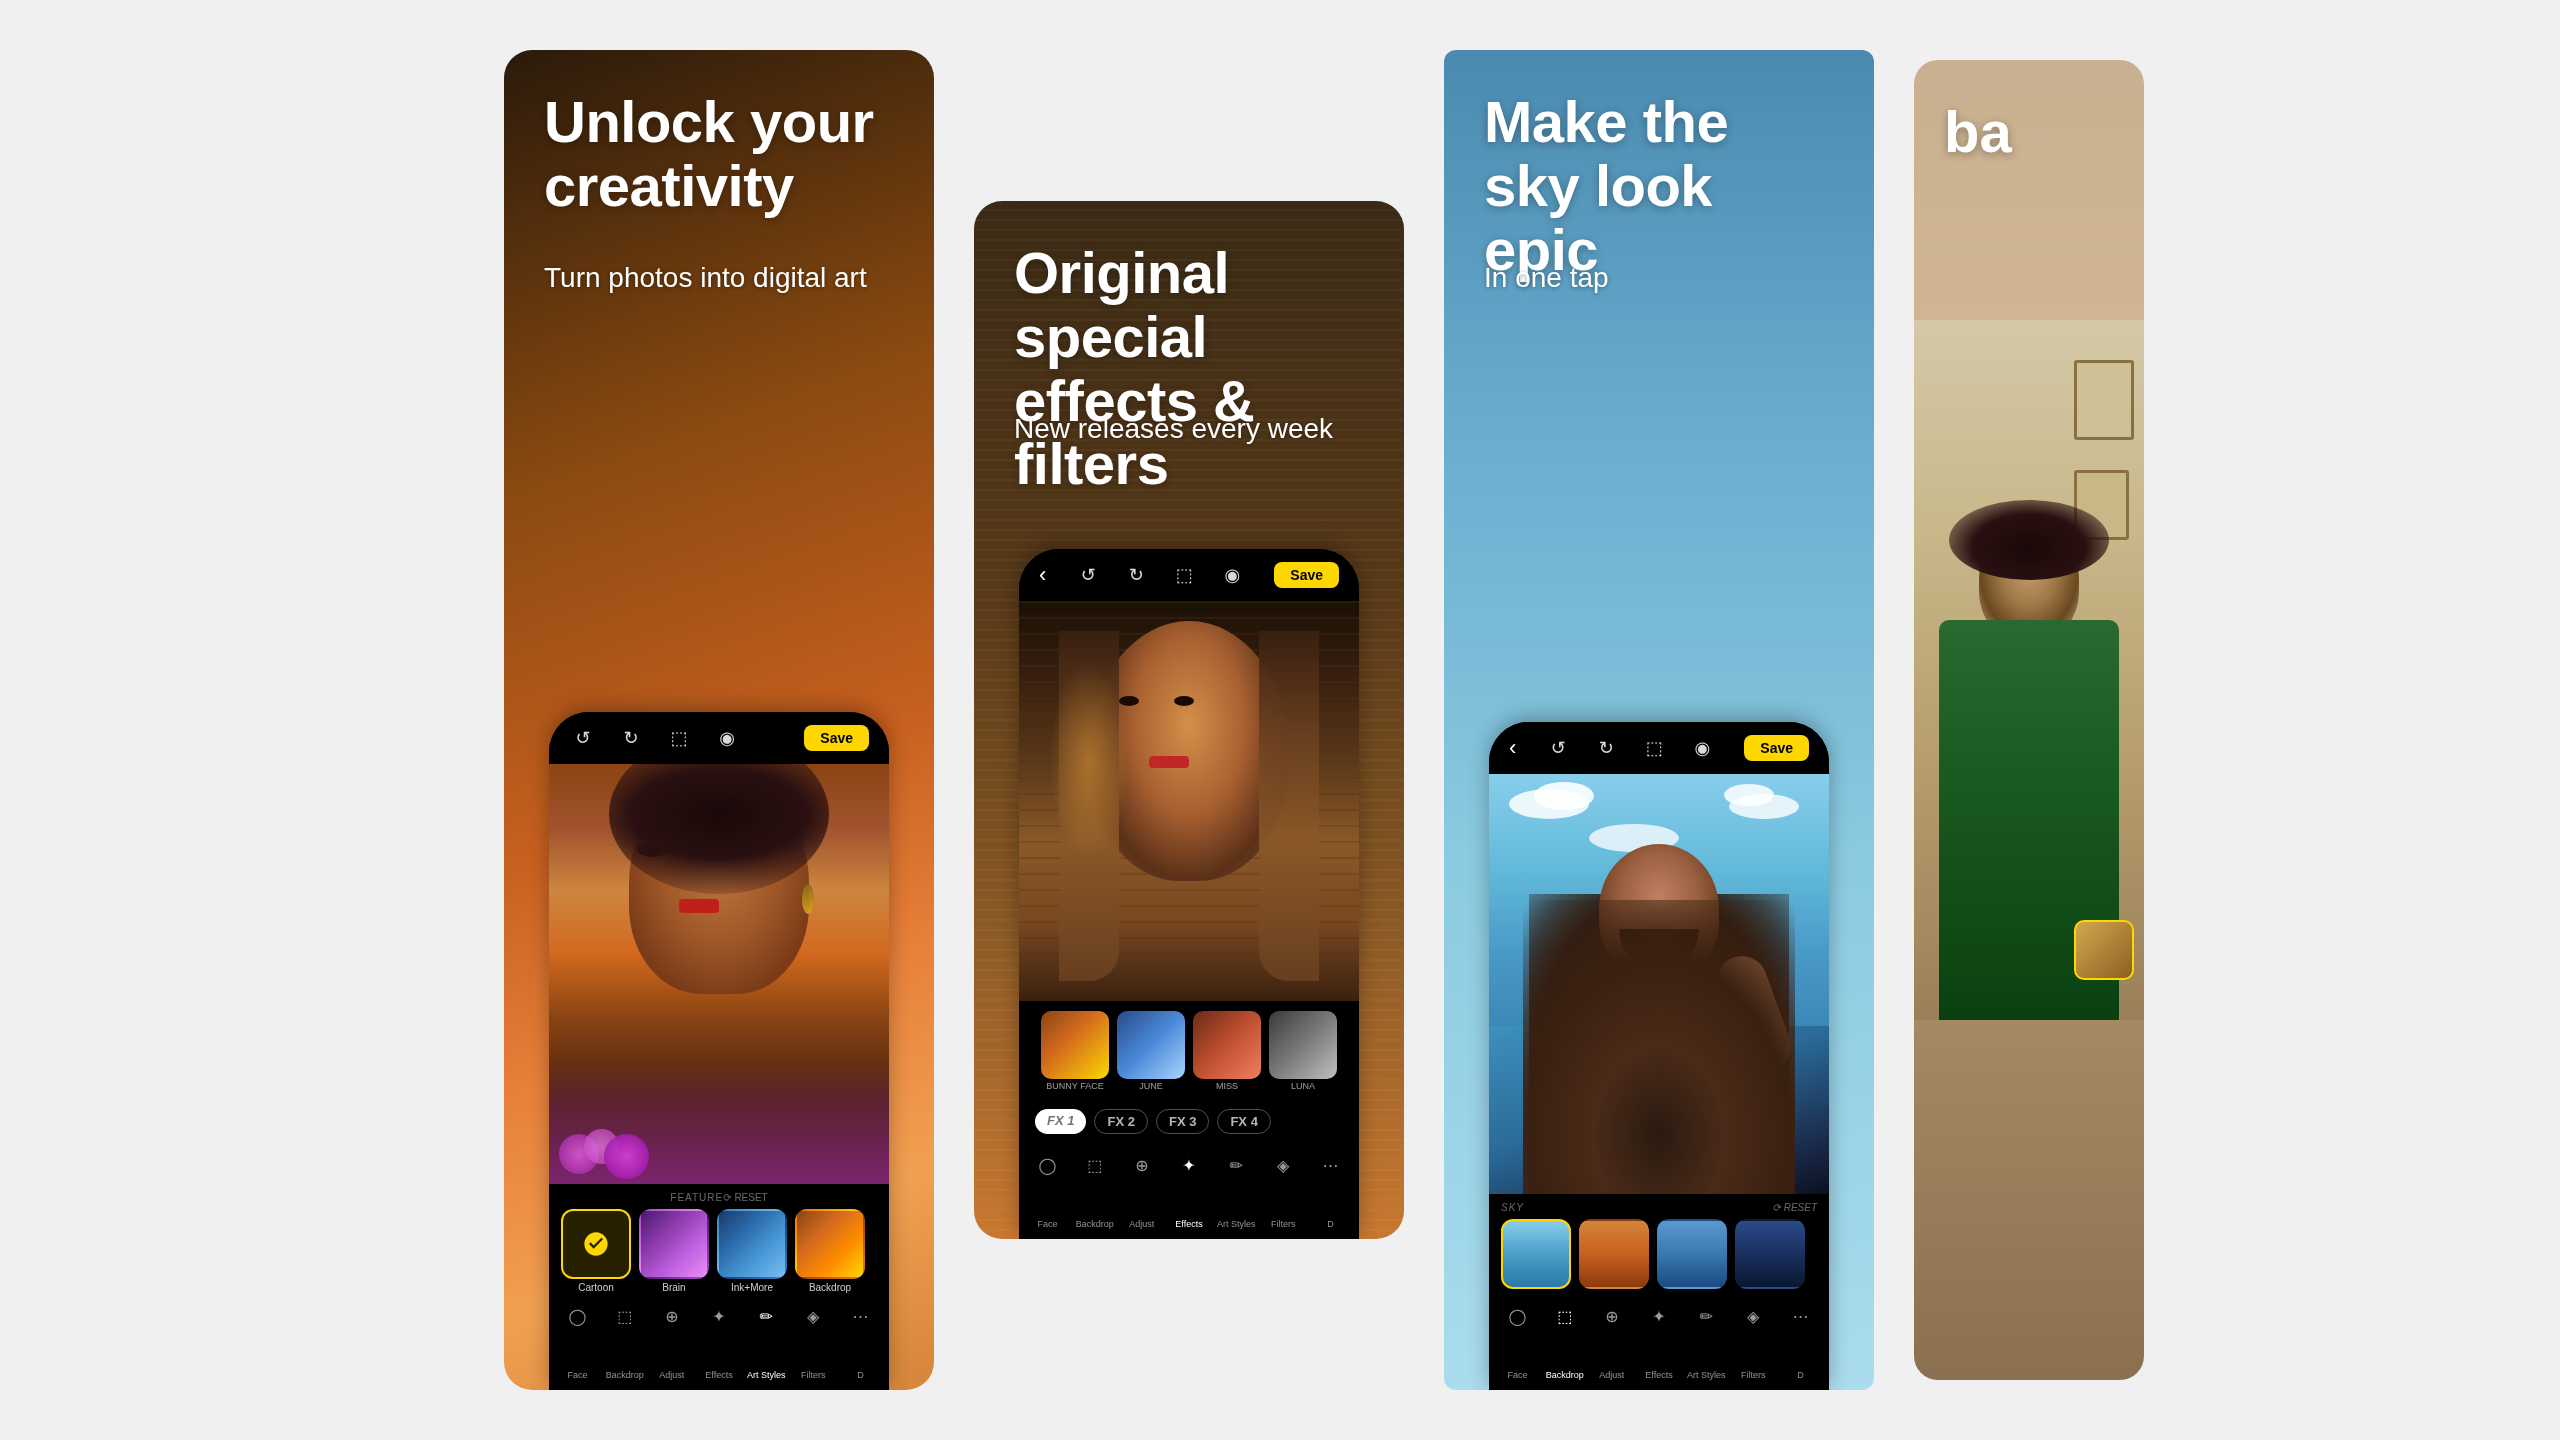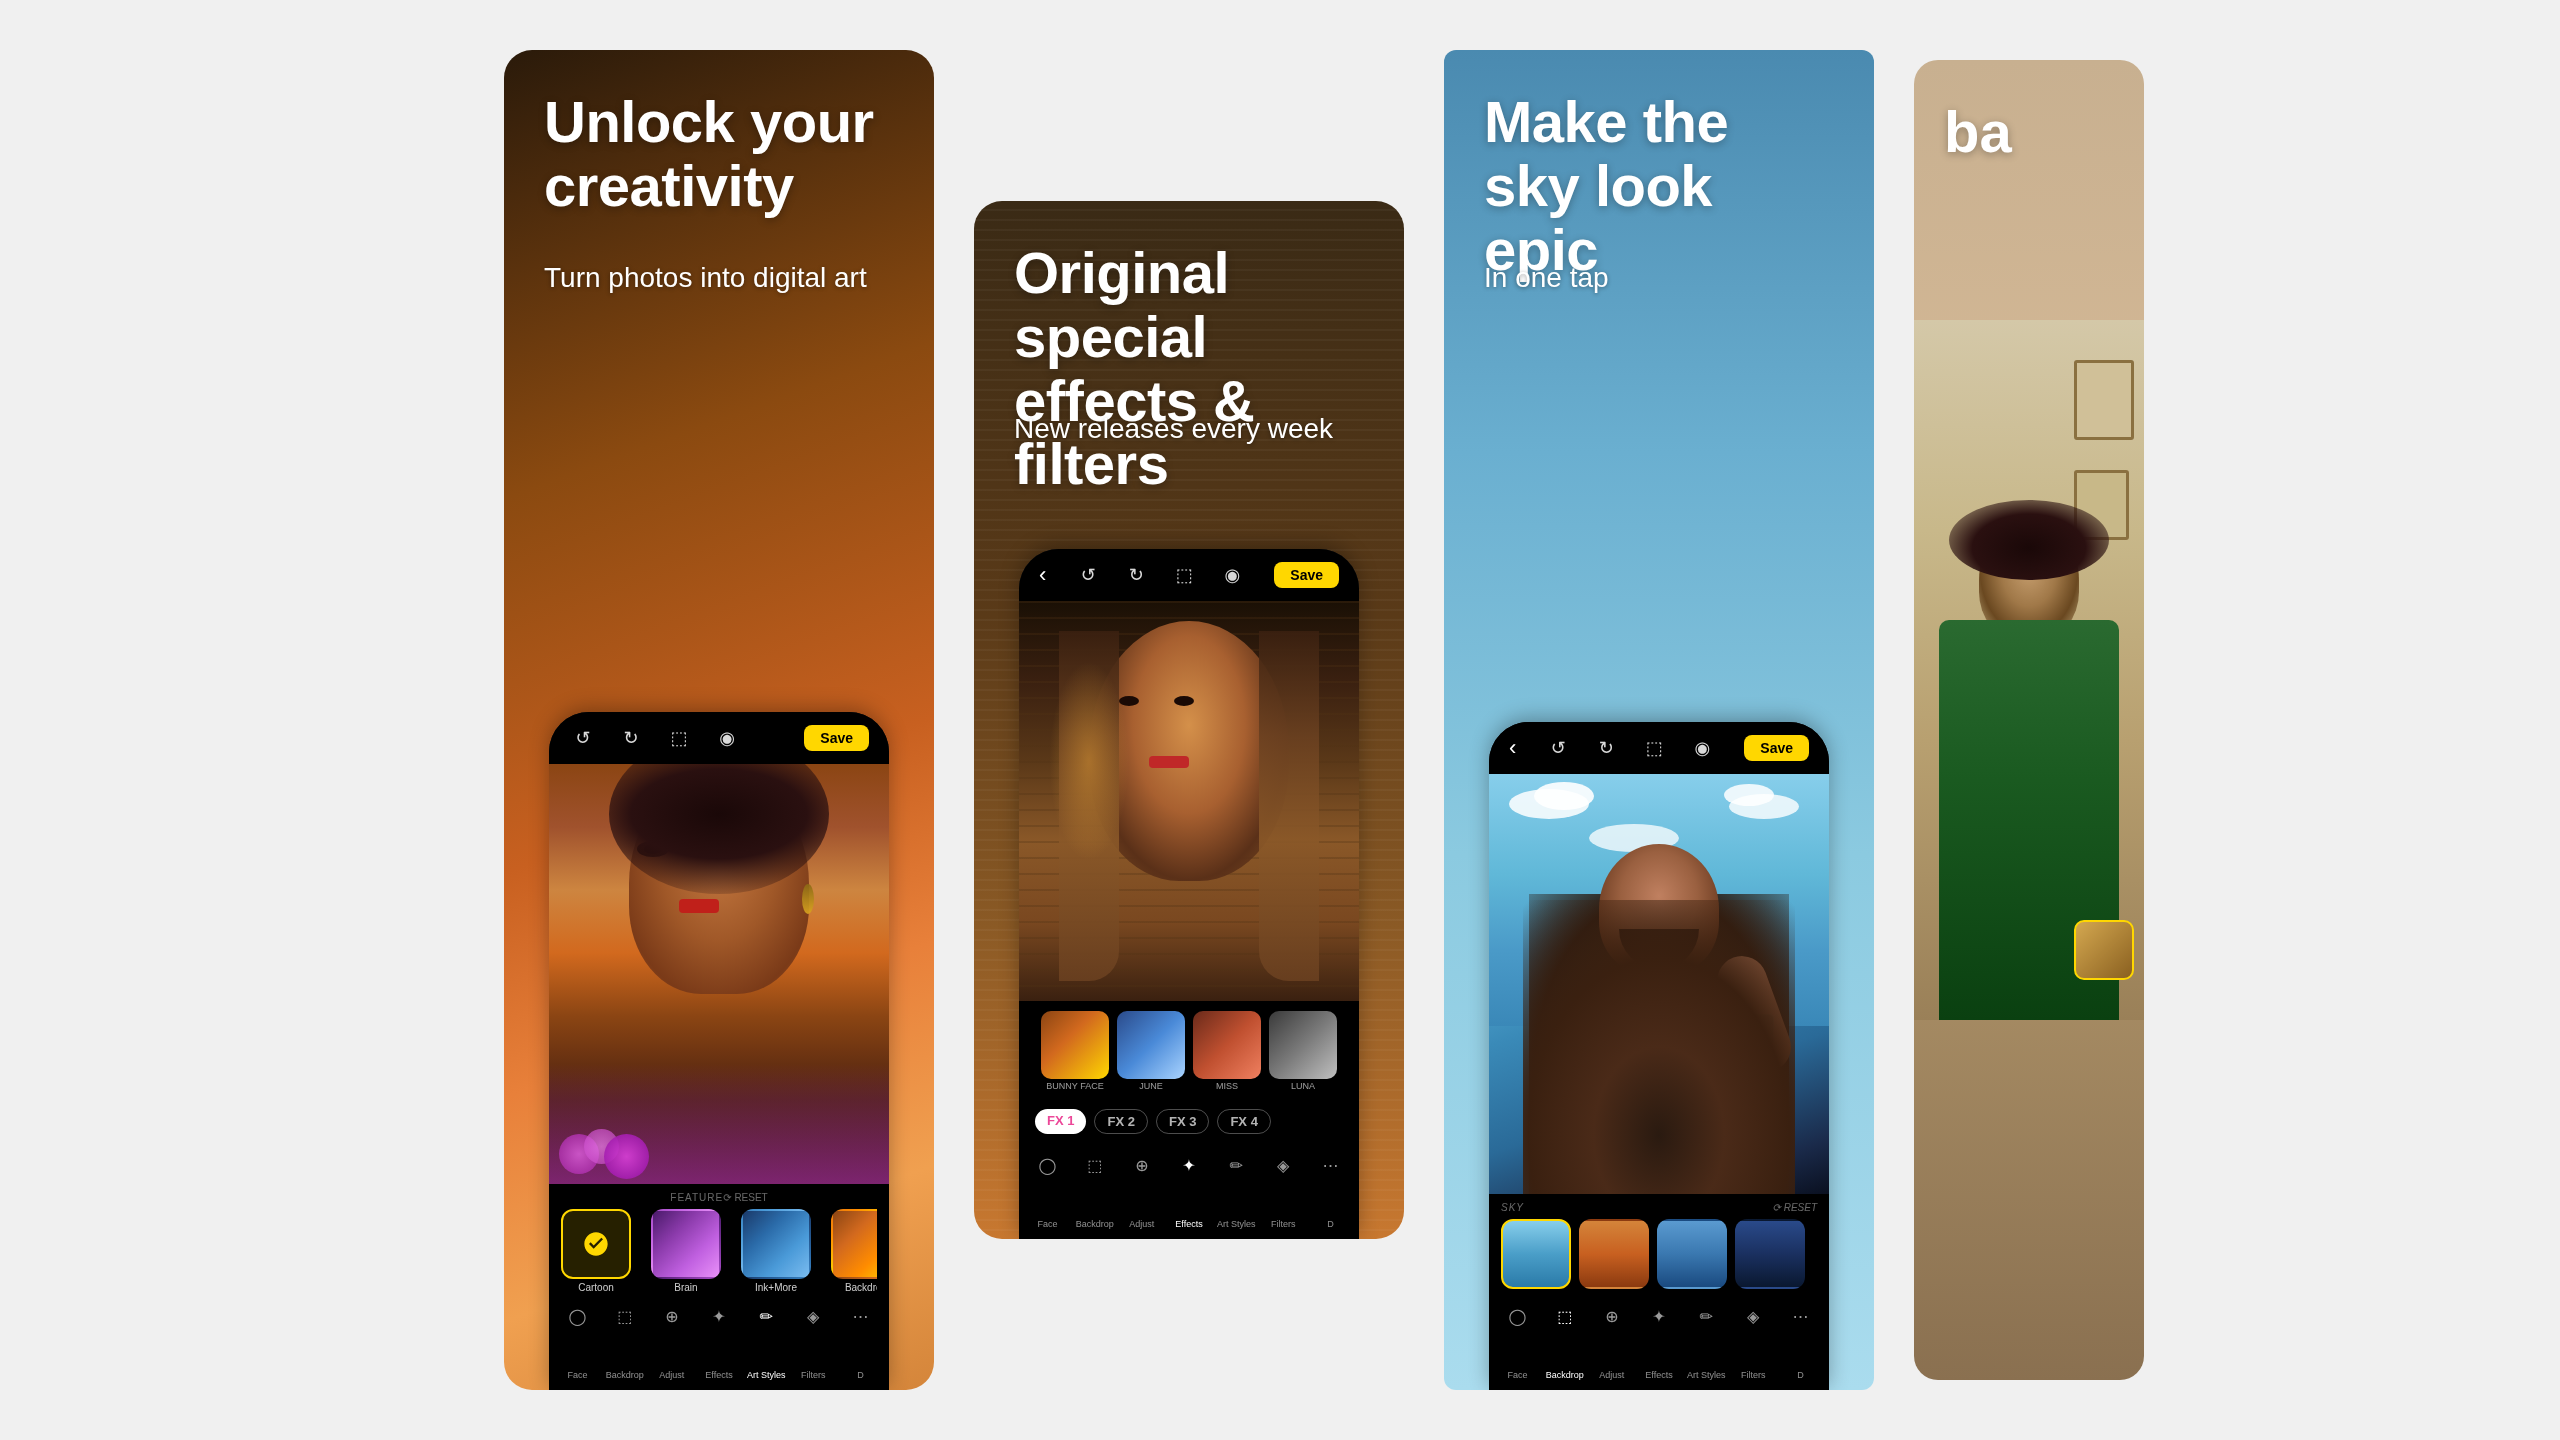--- a/index.html
+++ b/index.html
@@ -237,21 +237,22 @@
 
     .fx-tab {
       padding: 4px 12px;
       border-radius: 20px;
       font-size: 13px;
       font-weight: 600;
     }
 
     .fx-tab.active {
       background: white;
-      color: #ec4899;
+      color: #737373;
+      font-style: italic;
     }
 
     .fx-tab.inactive {
       background: transparent;
       color: rgba(255,255,255,0.7);
       border: 1px solid rgba(255,255,255,0.3);
     }
 
     
     .bottom-nav {
@@ -471,21 +472,21 @@
           <div style="position:absolute;bottom:10px;left:10px;width:40px;height:40px;background:radial-gradient(circle,#e060e0,#a020a0);border-radius:50%;opacity:0.8;"></div>
           <div style="position:absolute;bottom:20px;left:35px;width:35px;height:35px;background:radial-gradient(circle,#f080f0,#c040c0);border-radius:50%;opacity:0.7;"></div>
           <div style="position:absolute;bottom:5px;left:55px;width:45px;height:45px;background:radial-gradient(circle,#d840d8,#9010a0);border-radius:50%;opacity:0.9;"></div>
         </div>
 
         <div style="background:rgba(0,0,0,0.92);padding:8px 12px 0;">
           <div style="display:flex;justify-content:center;margin-bottom:6px;">
             <span class="feature-label" style="position:static;font-size:10px;color:rgba(255,255,255,0.4);letter-spacing:1px;">FEATURE</span>
             <span style="font-size:10px;color:rgba(255,255,255,0.4);">⟳ RESET</span>
           </div>
-          <div class="filter-row" style="padding:0;background:transparent;gap:20px;">
+          <div class="filter-row" style="padding:0;background:transparent;gap:8px;">
 
             <div class="filter-item">
               <div class="filter-selected-box">
                 <svg viewBox="0 0 24 24" xmlns="http://www.w3.org/2000/svg">
                     <path d="M12 2C6.5 2 2 6.5 2 12s4.5 10 10 10 10-4.5 10-10S17.5 2 12 2zm-2 14l-4-4 1.4-1.4L10 13.2l6.6-6.6L18 8l-8 8z"></path>
                   </svg>
               </div>
               <div class="filter-label">Cartoon</div>
             </div>
             <div class="filter-item">

